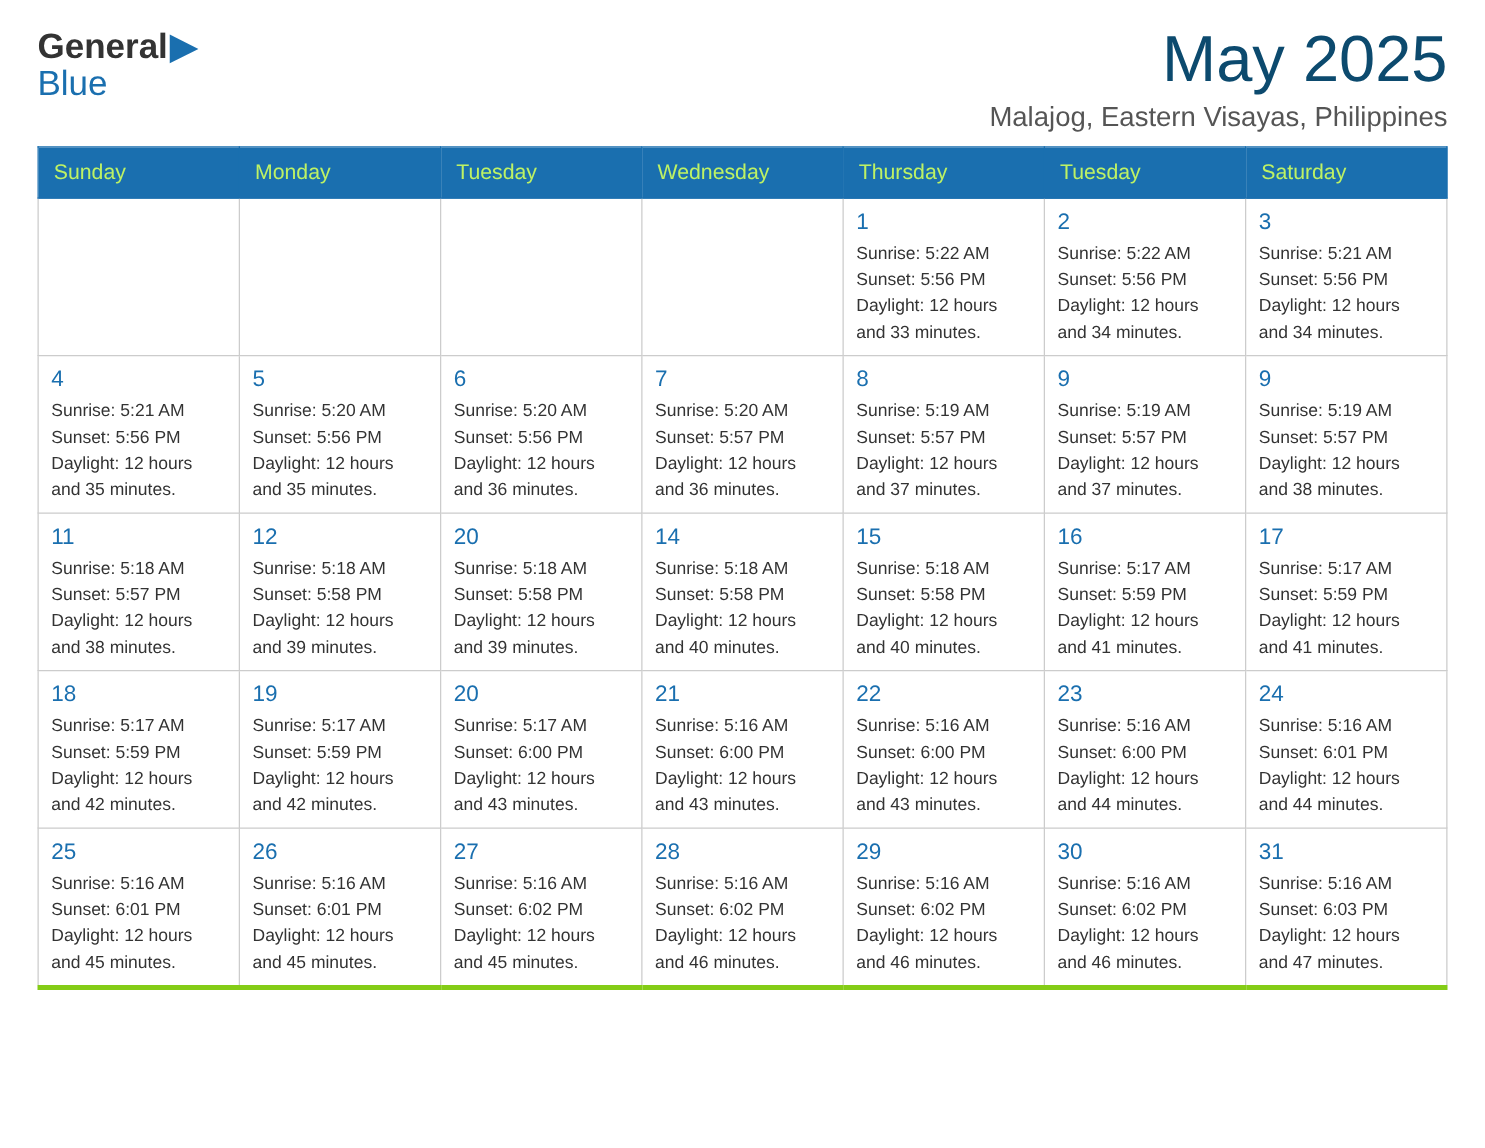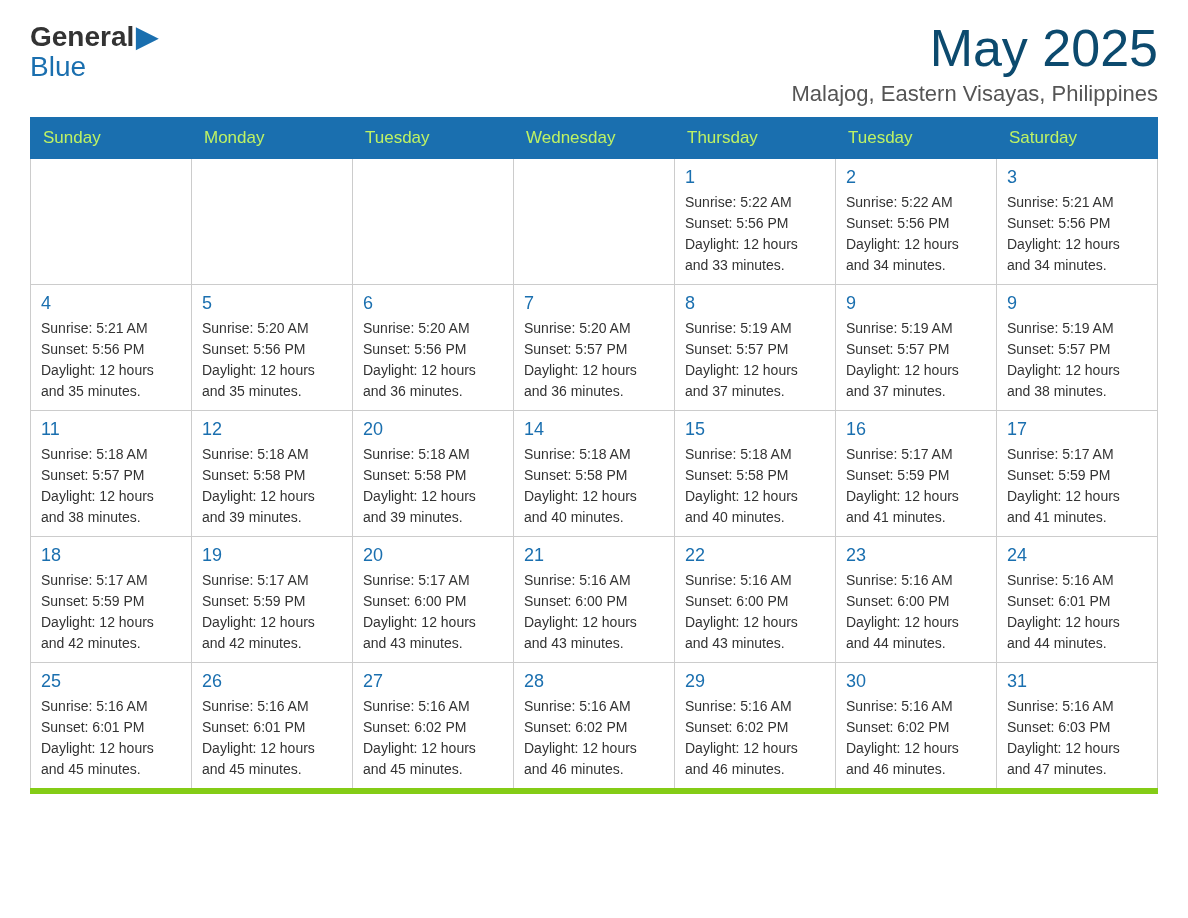--- a/index.html
+++ b/index.html
@@ -86,21 +86,21 @@
       color: #333;
       line-height: 1.5;
     }
     .empty-cell {
       background: #fff;
     }
     tr td {
       border-bottom: 2px solid #1a6faf;
     }
     tr:last-child td {
-      border-bottom: 6px solid #84cc16;
+      border-bottom: 4px solid #84cc16;
     }
   </style>
 </head>
 <body>
 
 <div class="header">
   <div class="logo">
     <div style="display:flex; align-items:center;">
       <span class="logo-general">General</span>
       <span style="color:#1a6faf; font-size:28px; font-weight:bold; margin-left:2px;">▶</span>

